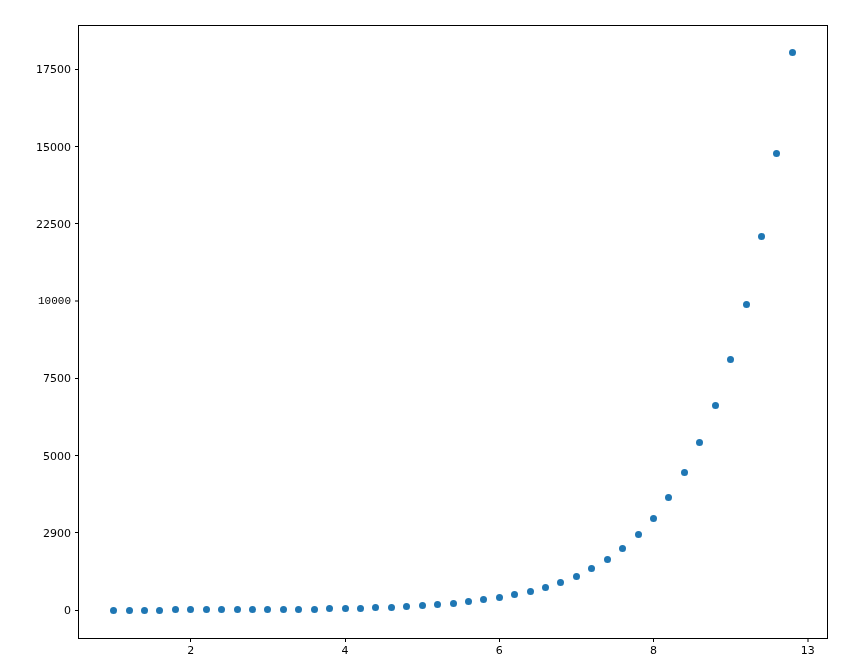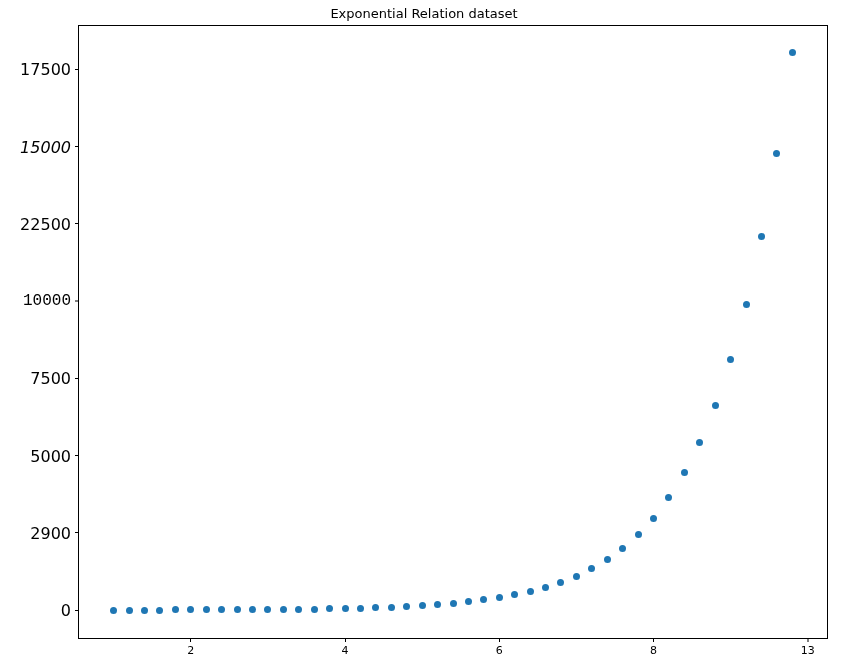--- a/index.html
+++ b/index.html
@@ -69,41 +69,40 @@
     width: 1px;
     height: 4px;
     background: #000;
     transform: translateX(-0.5px);
   }
   .ytick {
     position: absolute;
     right: 100%;
     transform: translate(0, -50%);
     padding-right: 8px;
-    font-size: 16px;
+    font-size: 11px;
     color: #000;
     text-align: right;
     white-space: nowrap;
   }
   .ytick::before {
     content: "";
     position: absolute;
     right: 0;
     top: 50%;
     width: 4px;
     height: 1px;
     background: #000;
     transform: translateY(-0.5px);
   }
 </style>
 </head>
 <body>
 
 <div class="figure">
-  <div class="title">Exponential Relation dataset</div>
   <div class="axes">
     <div class="plot-area" id="plot-area">
         <div class="dot" style="left: 34.701px; top: 584.098px; background: rgb(31, 119, 180);"></div>
         <div class="dot" style="left: 50.1237px; top: 584.079px; background: rgb(31, 119, 180);"></div>
         <div class="dot" style="left: 65.5464px; top: 584.056px; background: rgb(31, 119, 180);"></div>
         <div class="dot" style="left: 80.9691px; top: 584.029px; background: rgb(31, 119, 180);"></div>
         <div class="dot" style="left: 96.3918px; top: 583.995px; background: rgb(31, 119, 180);"></div>
         <div class="dot" style="left: 111.814px; top: 583.953px; background: rgb(31, 119, 180);"></div>
         <div class="dot" style="left: 127.237px; top: 583.903px; background: rgb(31, 119, 180);"></div>
         <div class="dot" style="left: 142.66px; top: 583.841px; background: rgb(31, 119, 180);"></div>
@@ -149,16 +148,16 @@
       <div class="xtick" style="left: 266.041px;">4</div>
       <div class="xtick" style="left: 420.268px;">6</div>
       <div class="xtick" style="left: 574.495px;">8</div>
       <div class="xtick" style="left: 728.722px;">13</div>
       <div class="ytick" style="top: 584.182px;">0</div>
       <div class="ytick" style="top: 506.909px;">2900</div>
       <div class="ytick" style="top: 429.636px; margin-left: 16px;">5000</div>
       <div class="ytick" style="top: 352.364px; margin-left: 14px;">7500</div>
       <div class="ytick" style="top: 275.091px; font-family: Liberation Mono, monospace;">10000</div>
       <div class="ytick" style="top: 197.818px;">22500</div>
-      <div class="ytick" style="top: 120.545px; font-style: italic;">15000</div>
+      <div class="ytick" style="top: 120.545px;">15000</div>
       <div class="ytick" style="top: 43.2727px;">17500</div>
     </div>
 </div>
 
 </body></html>

